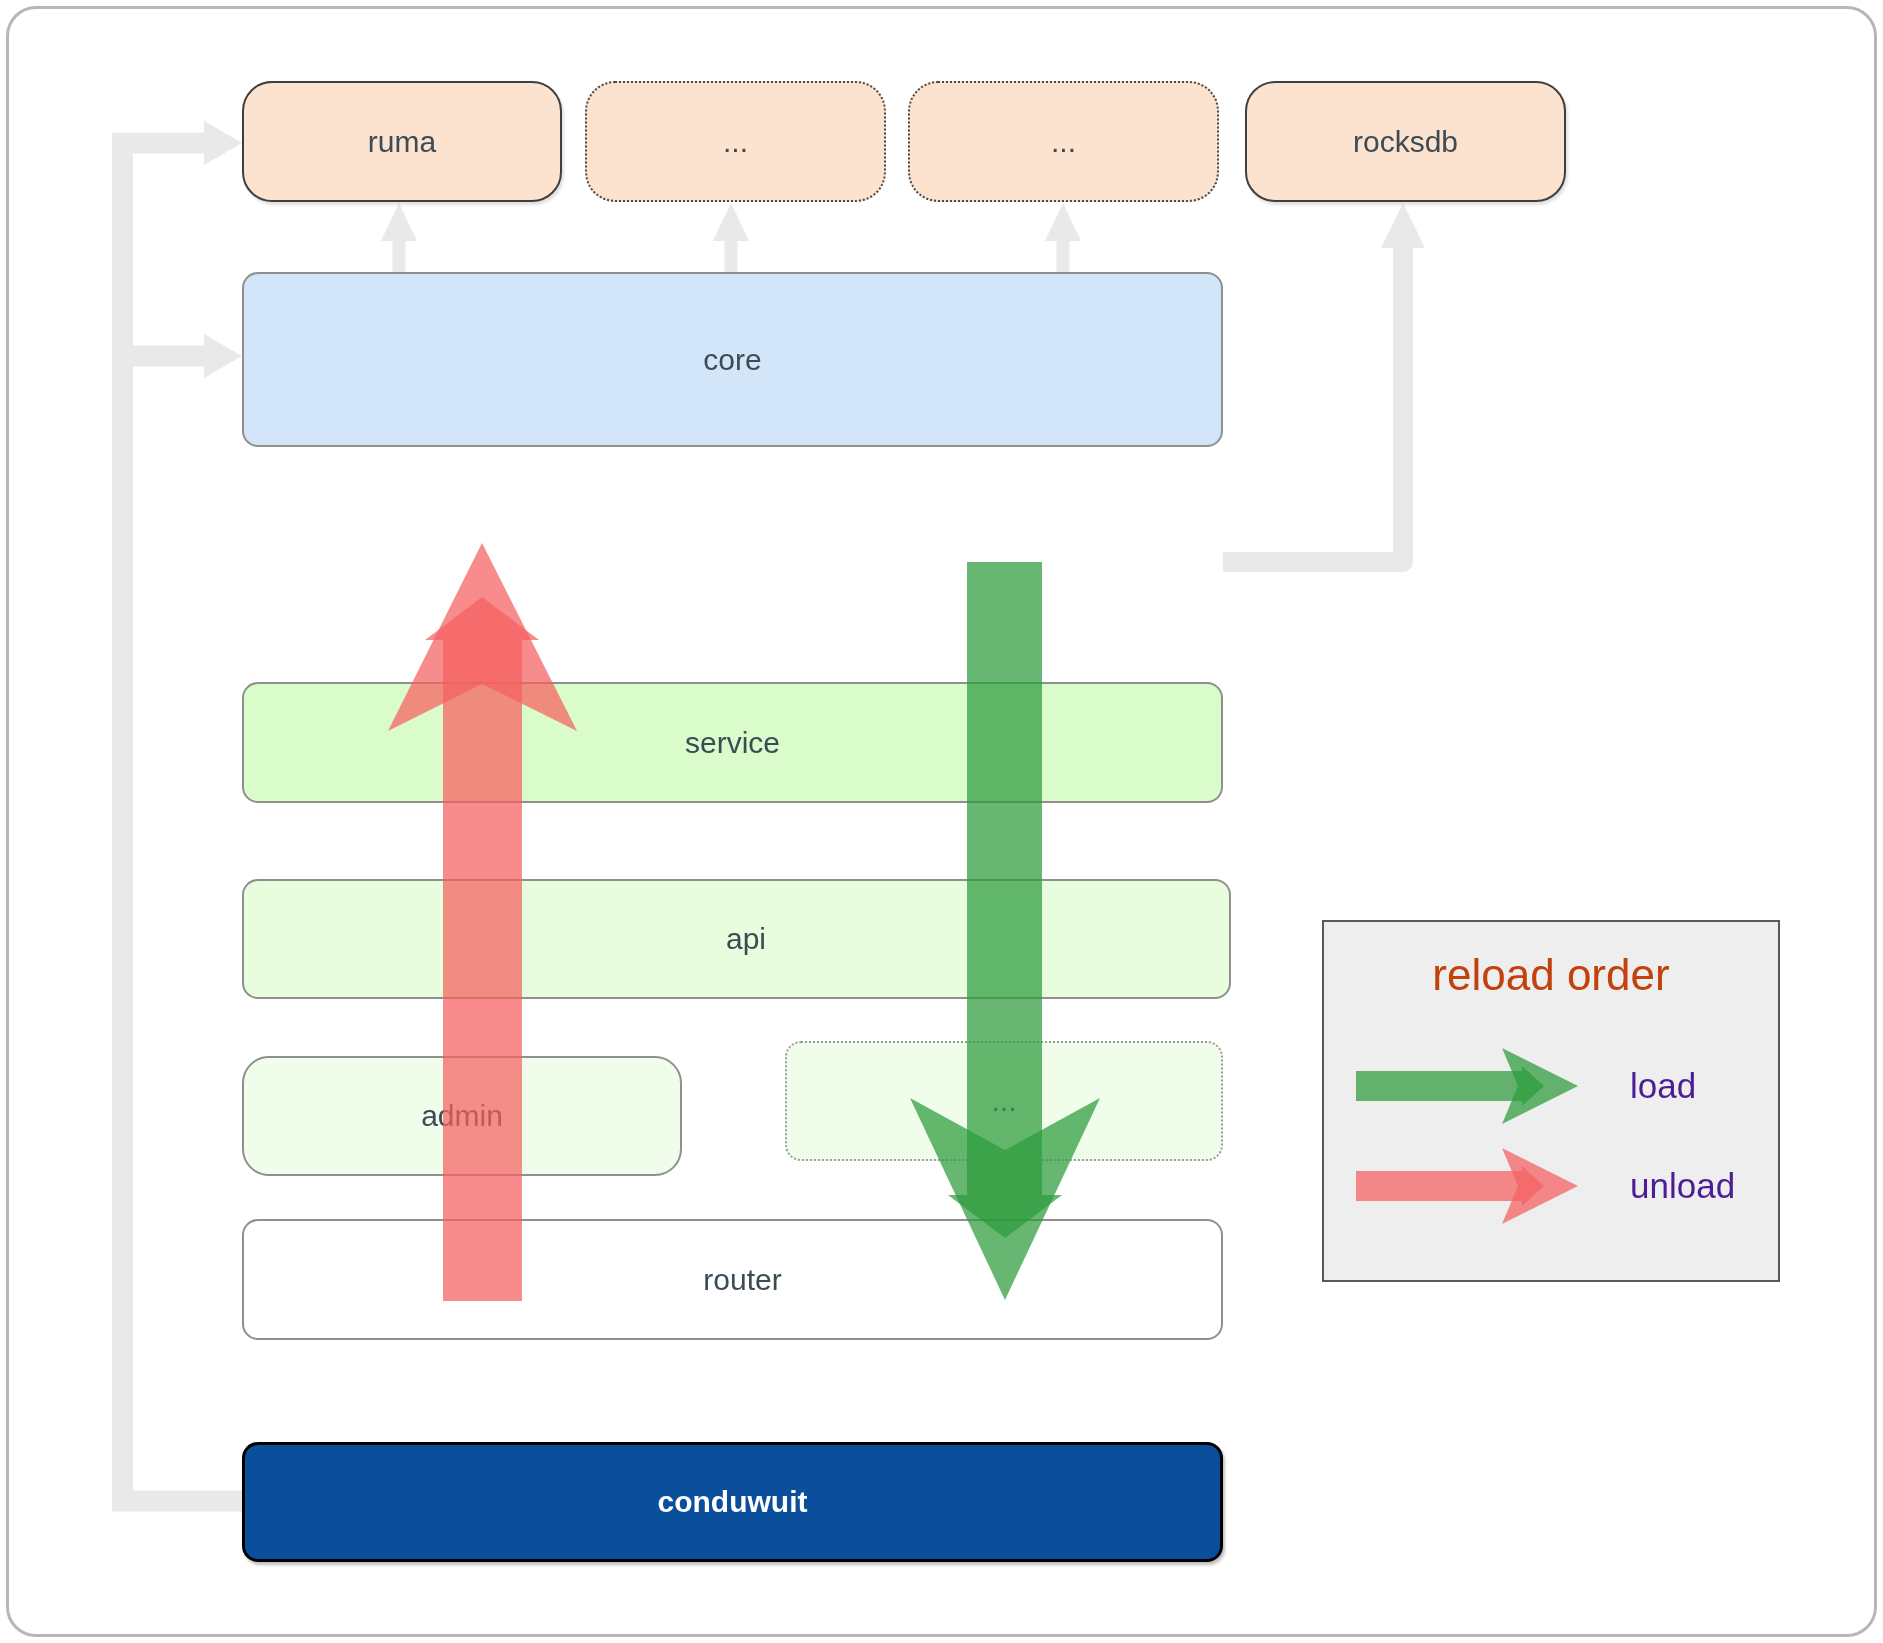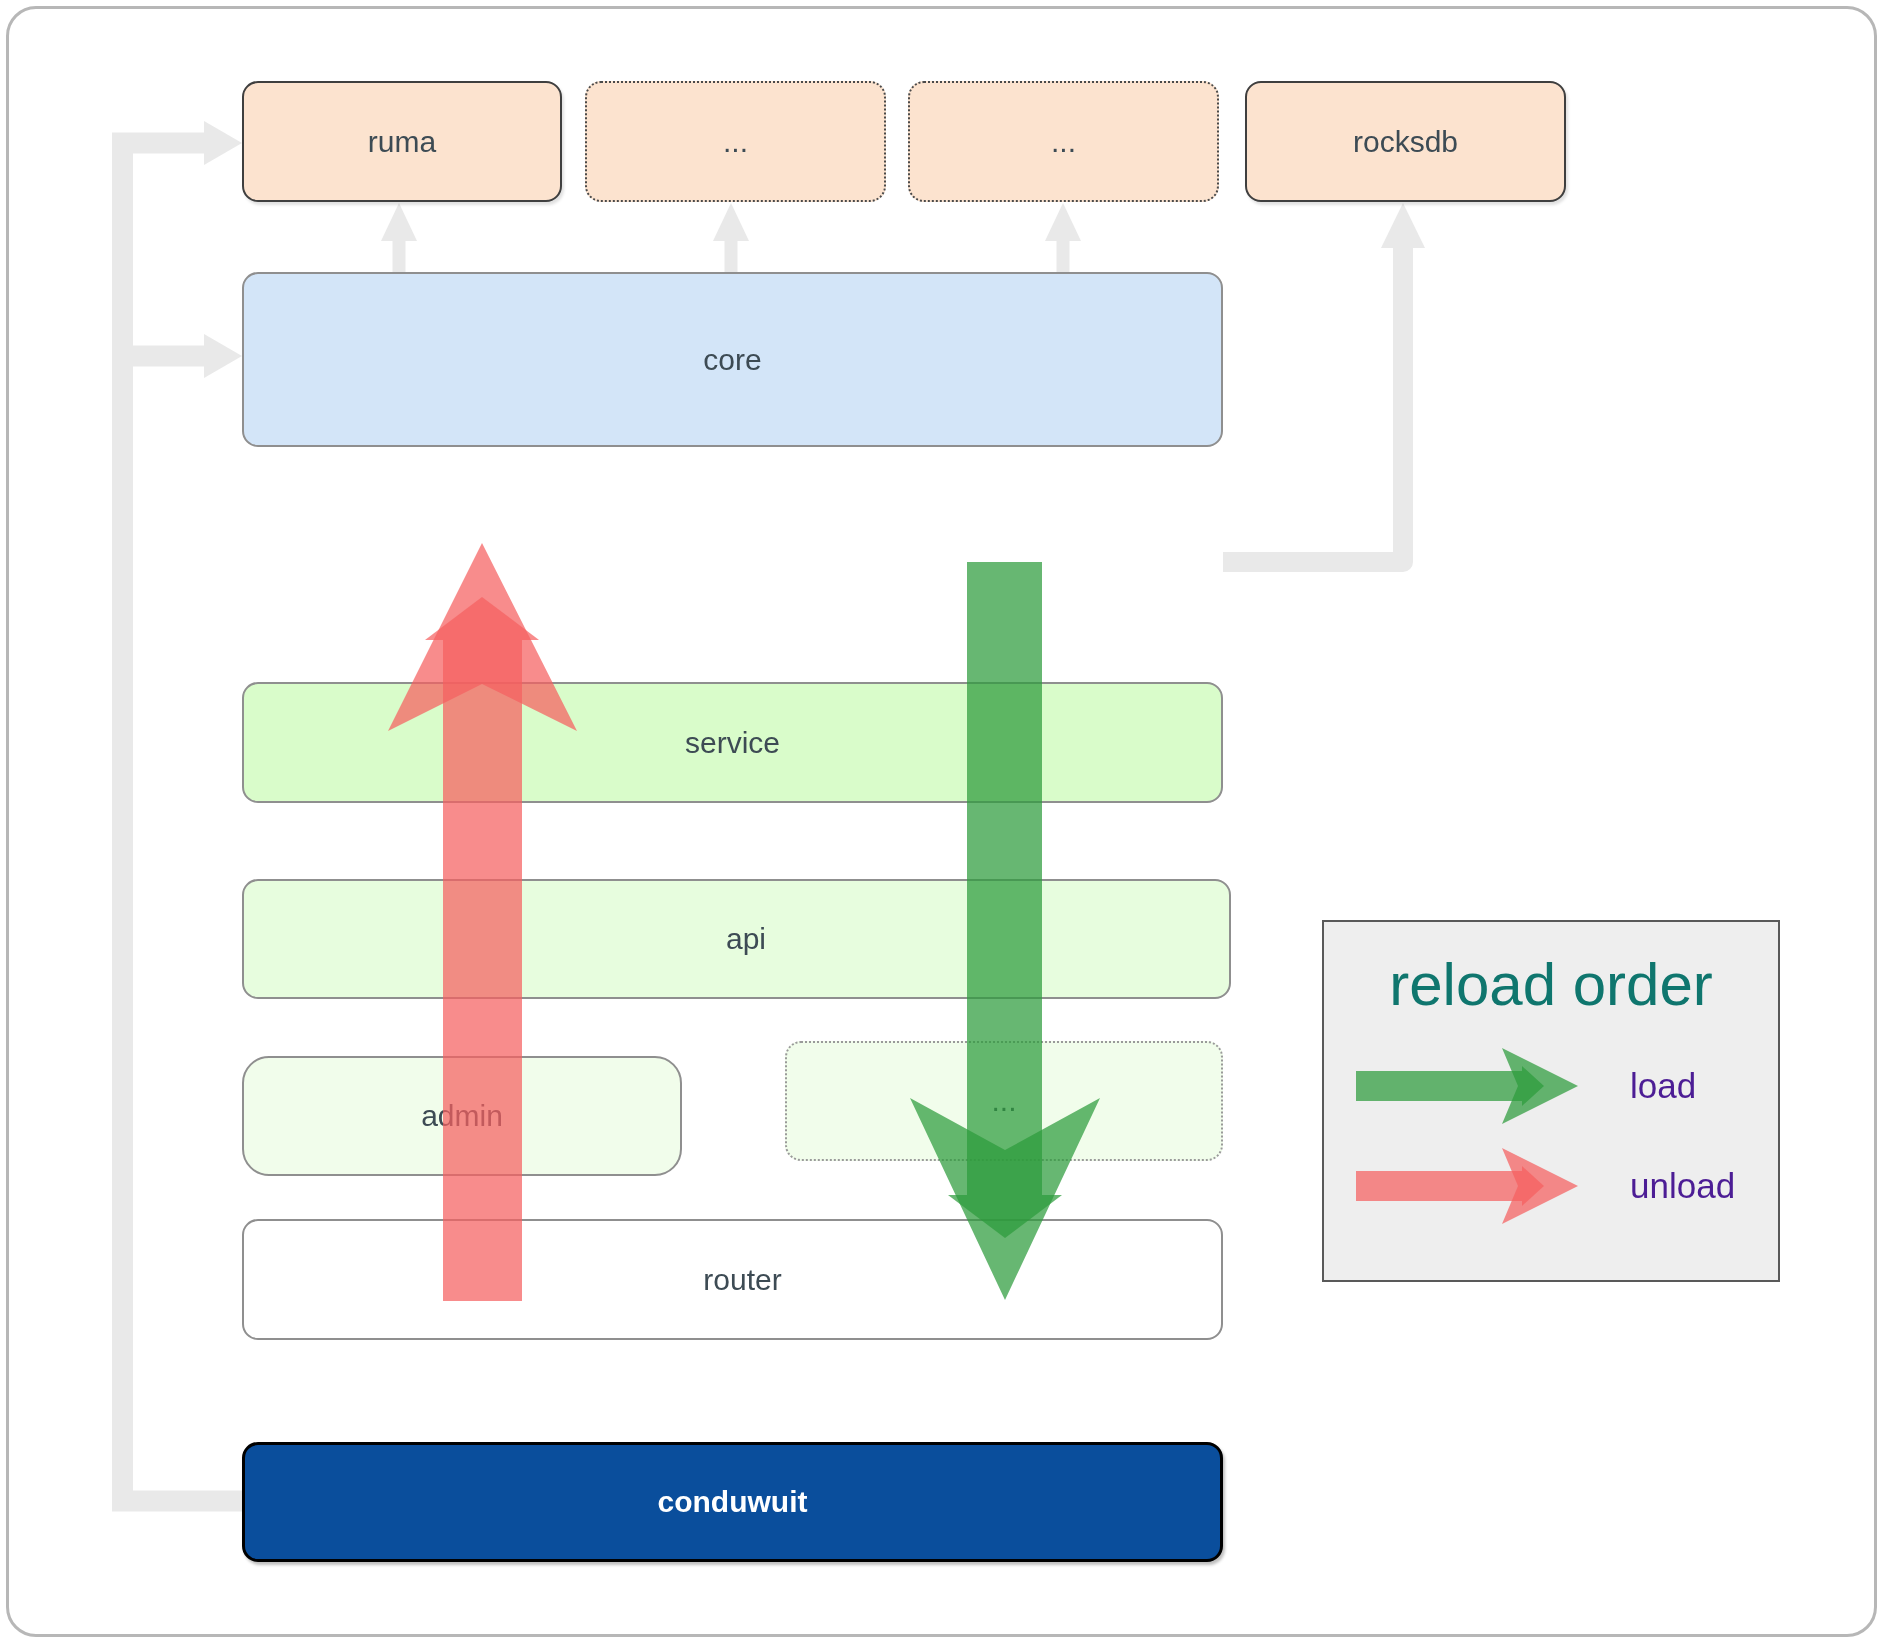--- a/index.html
+++ b/index.html
@@ -4,21 +4,21 @@
 <style>
   html,body{margin:0;padding:0;background:#ffffff;}
   .canvas{position:relative;width:1883px;height:1643px;background:#ffffff;overflow:hidden;
           font-family:"Liberation Sans", sans-serif;}
   .frame{position:absolute;left:6px;top:6px;right:6px;bottom:6px;border:3px solid #b7b7b7;border-radius:30px;}
   svg.layer{position:absolute;left:0;top:0;width:1883px;height:1643px;}
   #back-layer{z-index:0;}
   #front-layer{z-index:2;pointer-events:none;}
   .node{position:absolute;display:flex;align-items:center;justify-content:center;
         box-sizing:border-box;color:#3d4b54;font-size:30px;z-index:1;}
-  .r18{border-radius:16px;} .r16{border-radius:16px;}
+  .r18{border-radius:30px;} .r16{border-radius:16px;}
   .peach{background:#fce3cf;border:2.5px solid #3f3f3f;box-shadow:2px 3px 3px rgba(0,0,0,0.12);}
   .peach-dotted{background:#fce3cf;border:2.5px dotted #4a4a4a;}
   .core{background:#d3e5f8;border:2px solid #8f8f8f;}
   .database{background:#a5fa8f;border:2px solid #8f8f8f;}
   .service{background:#d9fcca;border:2px solid #8f8f8f;}
   .api{background:#e7fdde;border:2px solid #8f8f8f;}
   .pale{background:#f1fdeb;border:2px solid #8f8f8f;}
   .pale-dotted{background:#f1fdeb;border:2px dotted #9a9a9a;}
   .router{background:#ffffff;border:2px solid #8f8f8f;padding-left:20px;}
   .conduwuit{background:#0a4e9c;border:3px solid #000000;color:#ffffff;font-weight:600;
@@ -33,21 +33,21 @@
   #node-service{left:242px;top:682px;width:981px;height:121px;}
   #node-api{left:242px;top:879px;width:989px;height:120px;padding-left:19px;}
   #node-admin{left:242px;top:1056px;width:440px;height:120px;border-radius:27px;}
   #node-ellipsis3{left:785px;top:1041px;width:438px;height:120px;}
   #node-router{left:242px;top:1219px;width:981px;height:121px;}
   #node-conduwuit{left:242px;top:1442px;width:981px;height:120px;}
   
   .legend{position:absolute;left:1322px;top:920px;width:458px;height:362px;box-sizing:border-box;
           background:#eeeeee;border:2.5px solid #595959;z-index:3;}
   .legend-title{position:absolute;left:0;top:28px;width:100%;text-align:center;
-                font-size:60px;color:#0f766e;}
+                font-size:44px;color:#c2410c;}
   .legend-row{position:absolute;left:32px;display:flex;align-items:center;}
   #legend-row-load{top:122px;}
   #legend-row-unload{top:222px;}
   .legend-row svg{width:240px;height:84px;flex:0 0 auto;}
   .legend-label{margin-left:34px;font-size:35px;color:#4c1d95;}
 </style>
 </head>
 <body>
 
 <div class="canvas">

